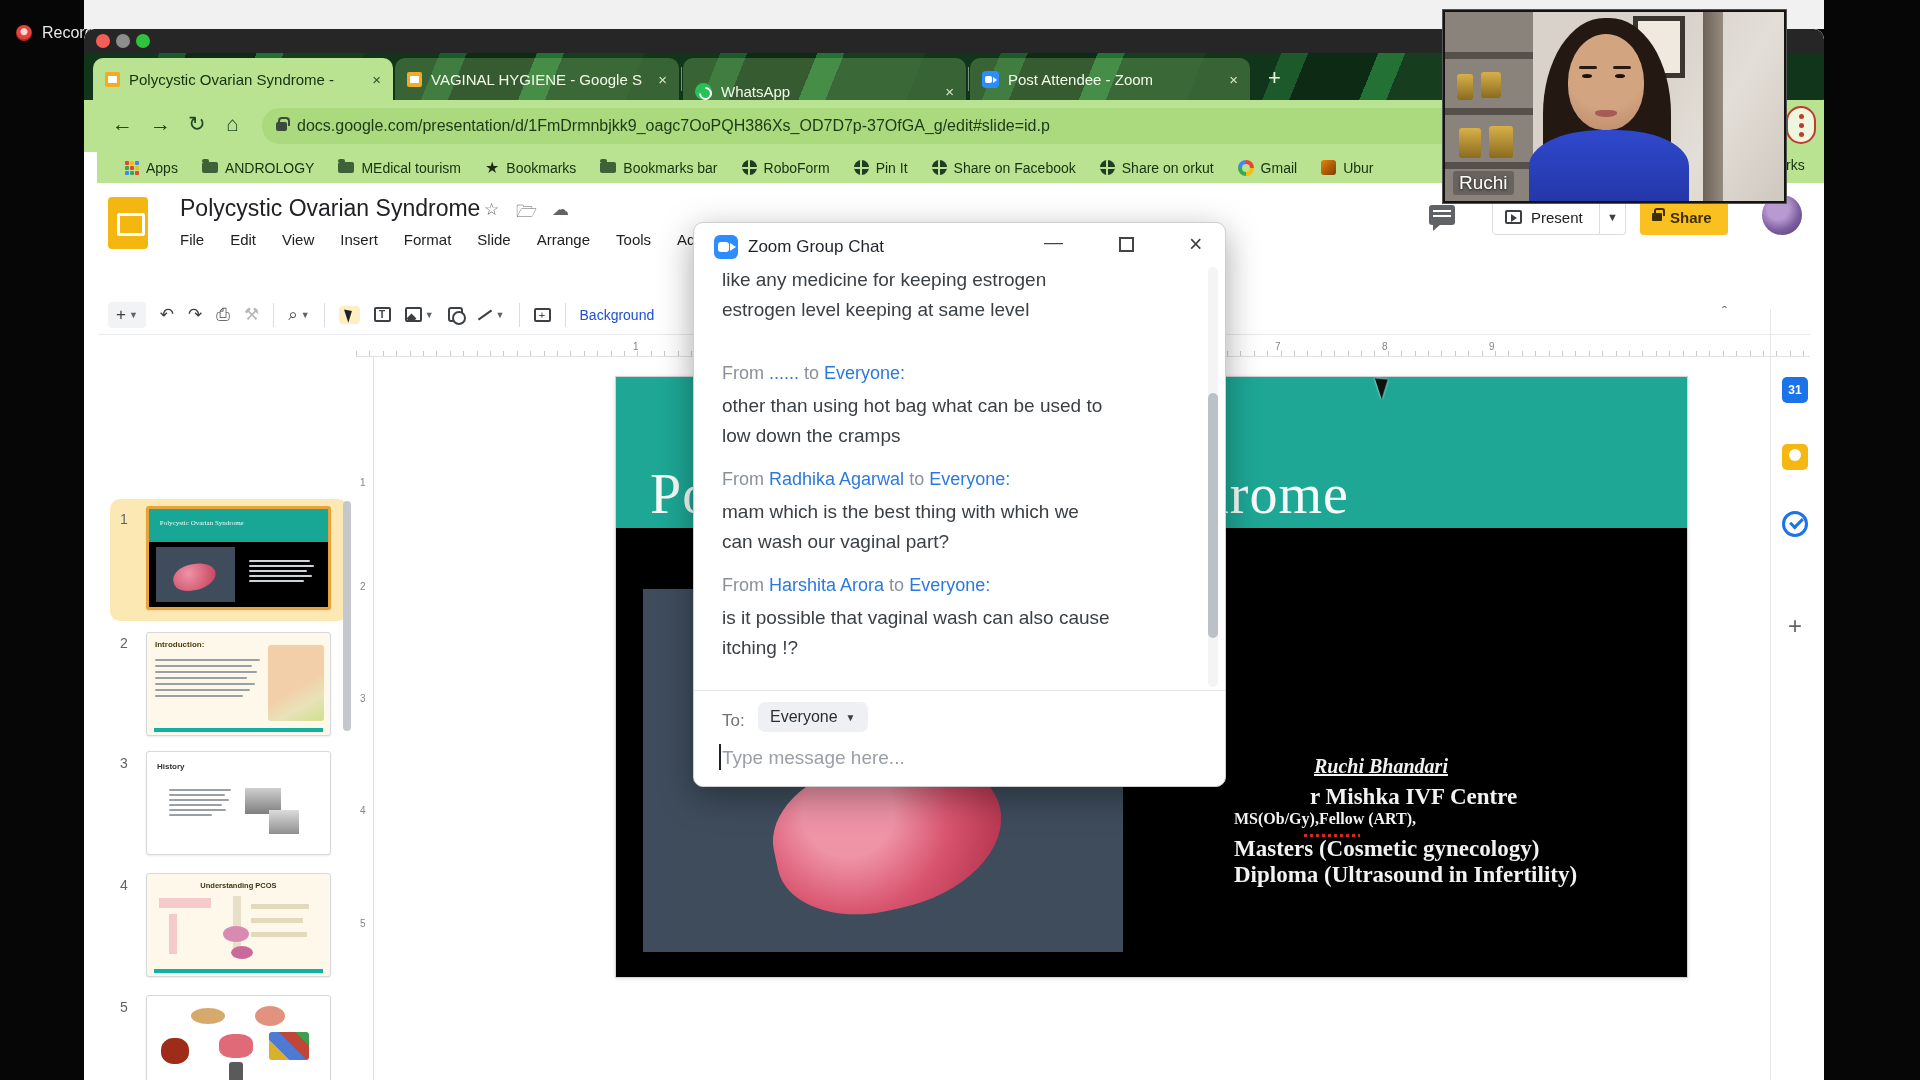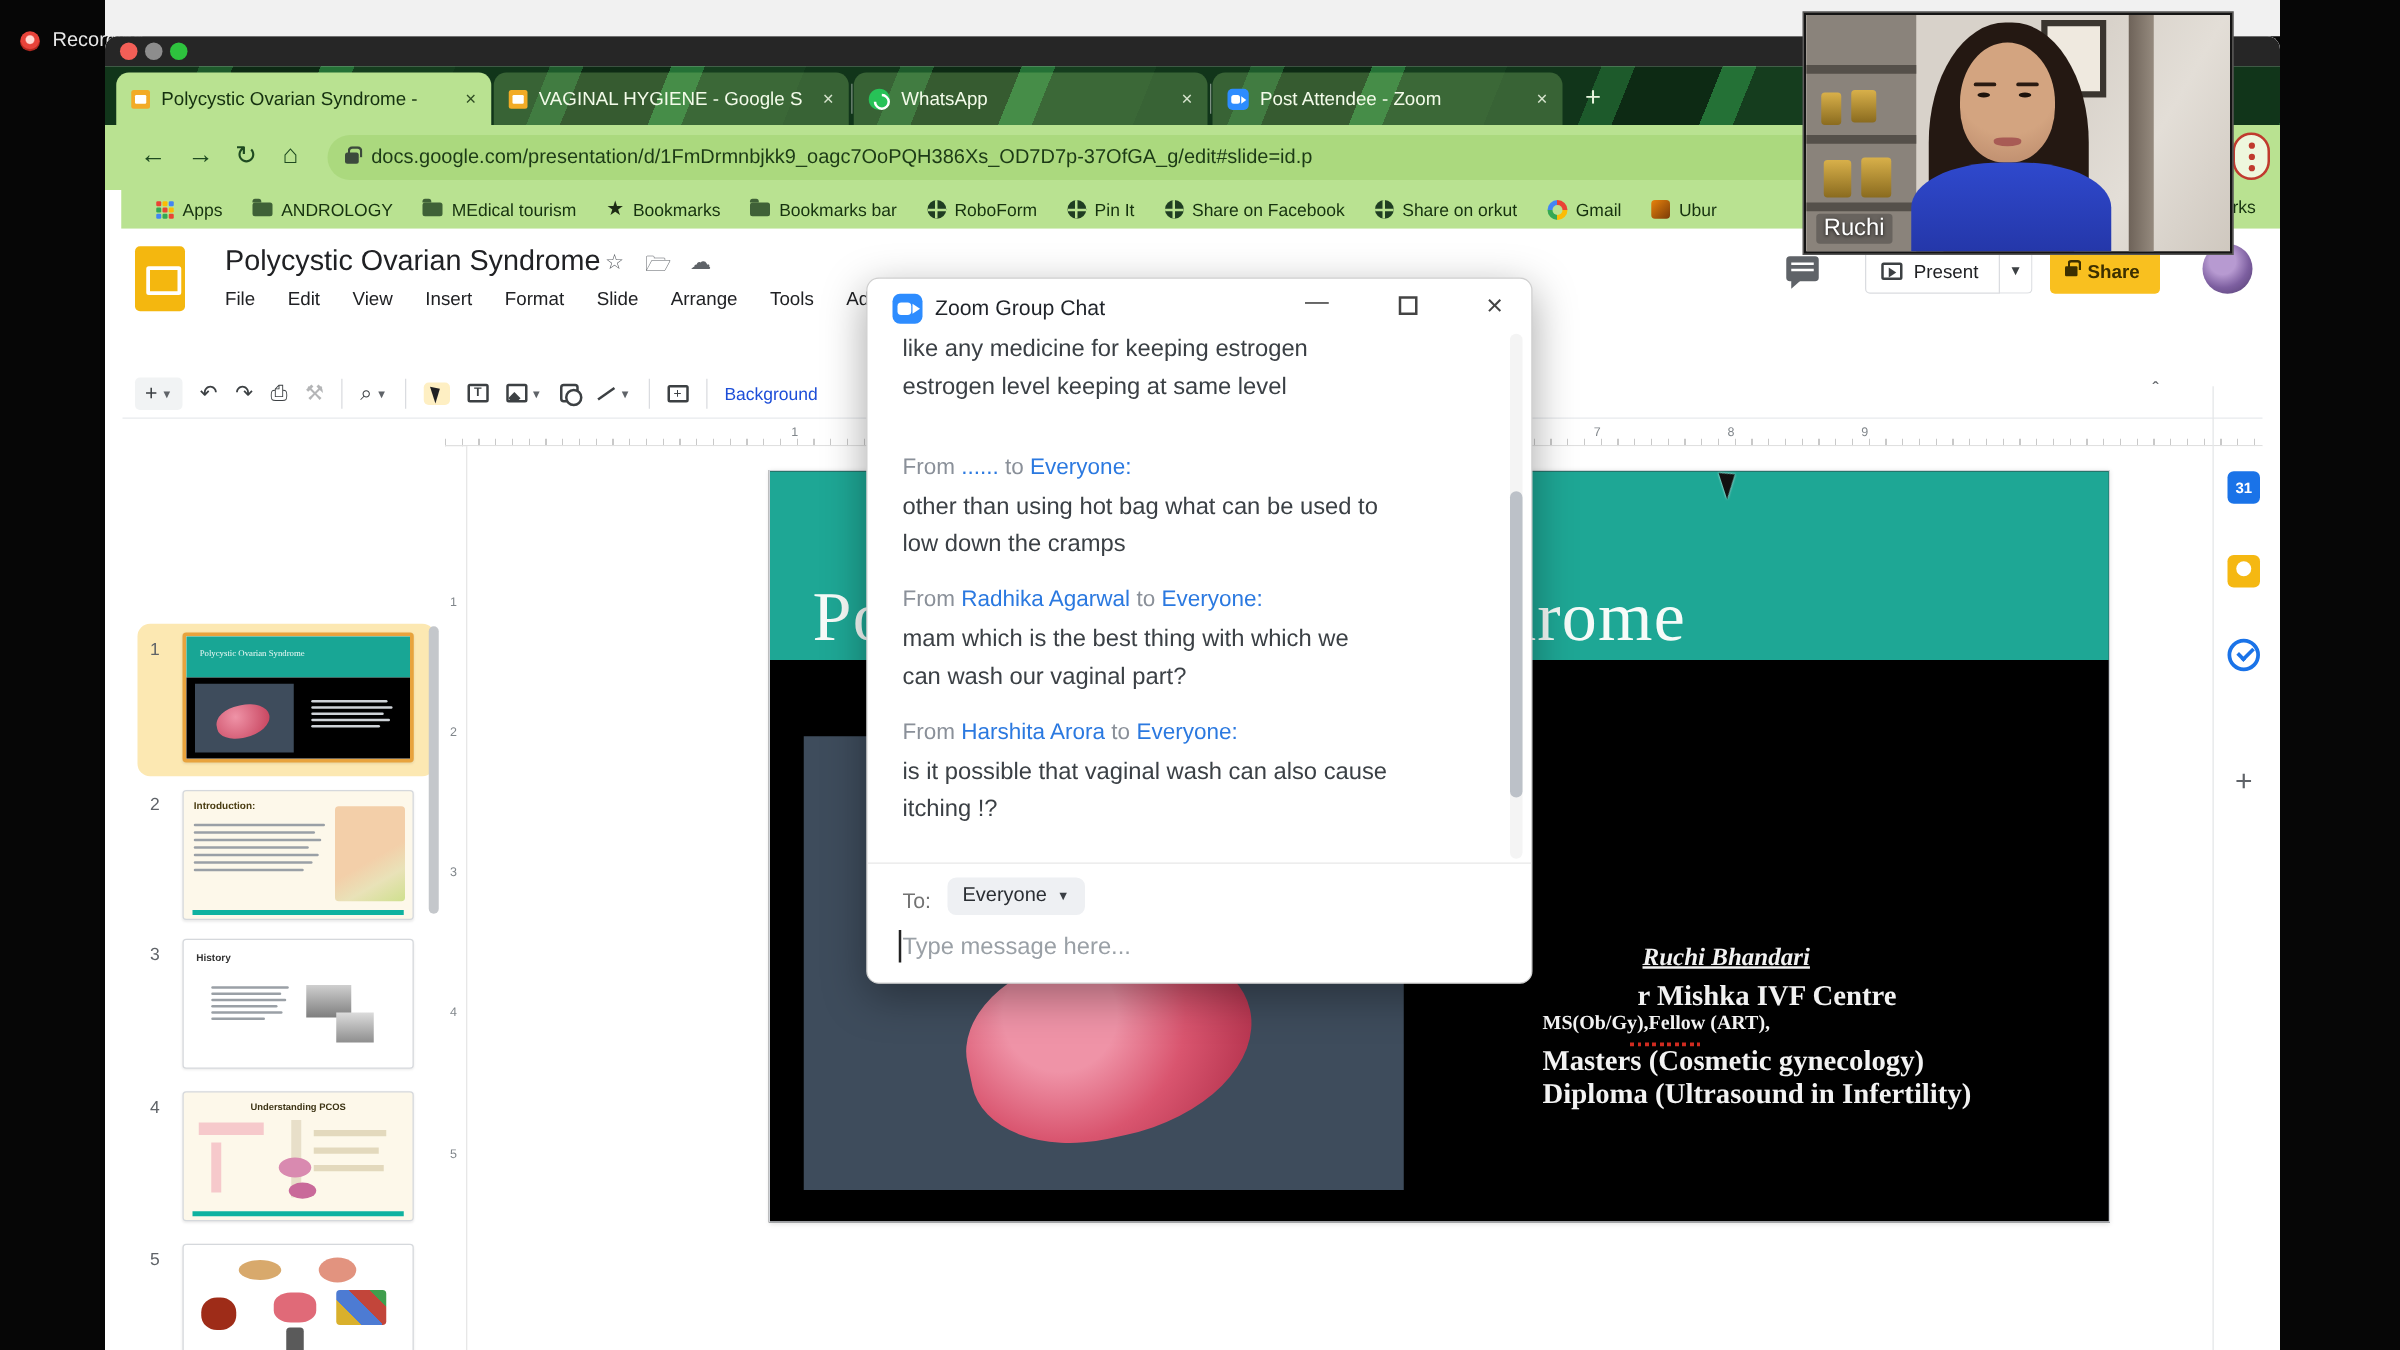--- a/index.html
+++ b/index.html
@@ -250,21 +250,21 @@
         <span class="fav-slides"></span>
         <span>Polycystic Ovarian Syndrome -</span>
         <span class="x">×</span>
       </div>
       <div class="abs tab inactive" style="left:311px; width:284px;">
         <span class="fav-slides"></span>
         <span>VAGINAL HYGIENE - Google S</span>
         <span class="x">×</span>
       </div>
       <div class="abs tab-sep" style="left:597px;"></div>
-      <div class="abs tab inactive" style="left:599px; width:283px;">
+      <div class="abs tab inactive" style="left:599px; width:283px;align-items:flex-end;">
         <span class="fav-wa"></span>
         <span>WhatsApp</span>
         <span class="x">×</span>
       </div>
       <div class="abs tab-sep" style="left:884px;"></div>
       <div class="abs tab inactive" style="left:886px; width:280px;">
         <span class="fav-zoom"></span>
         <span>Post Attendee - Zoom</span>
         <span class="x">×</span>
       </div>

